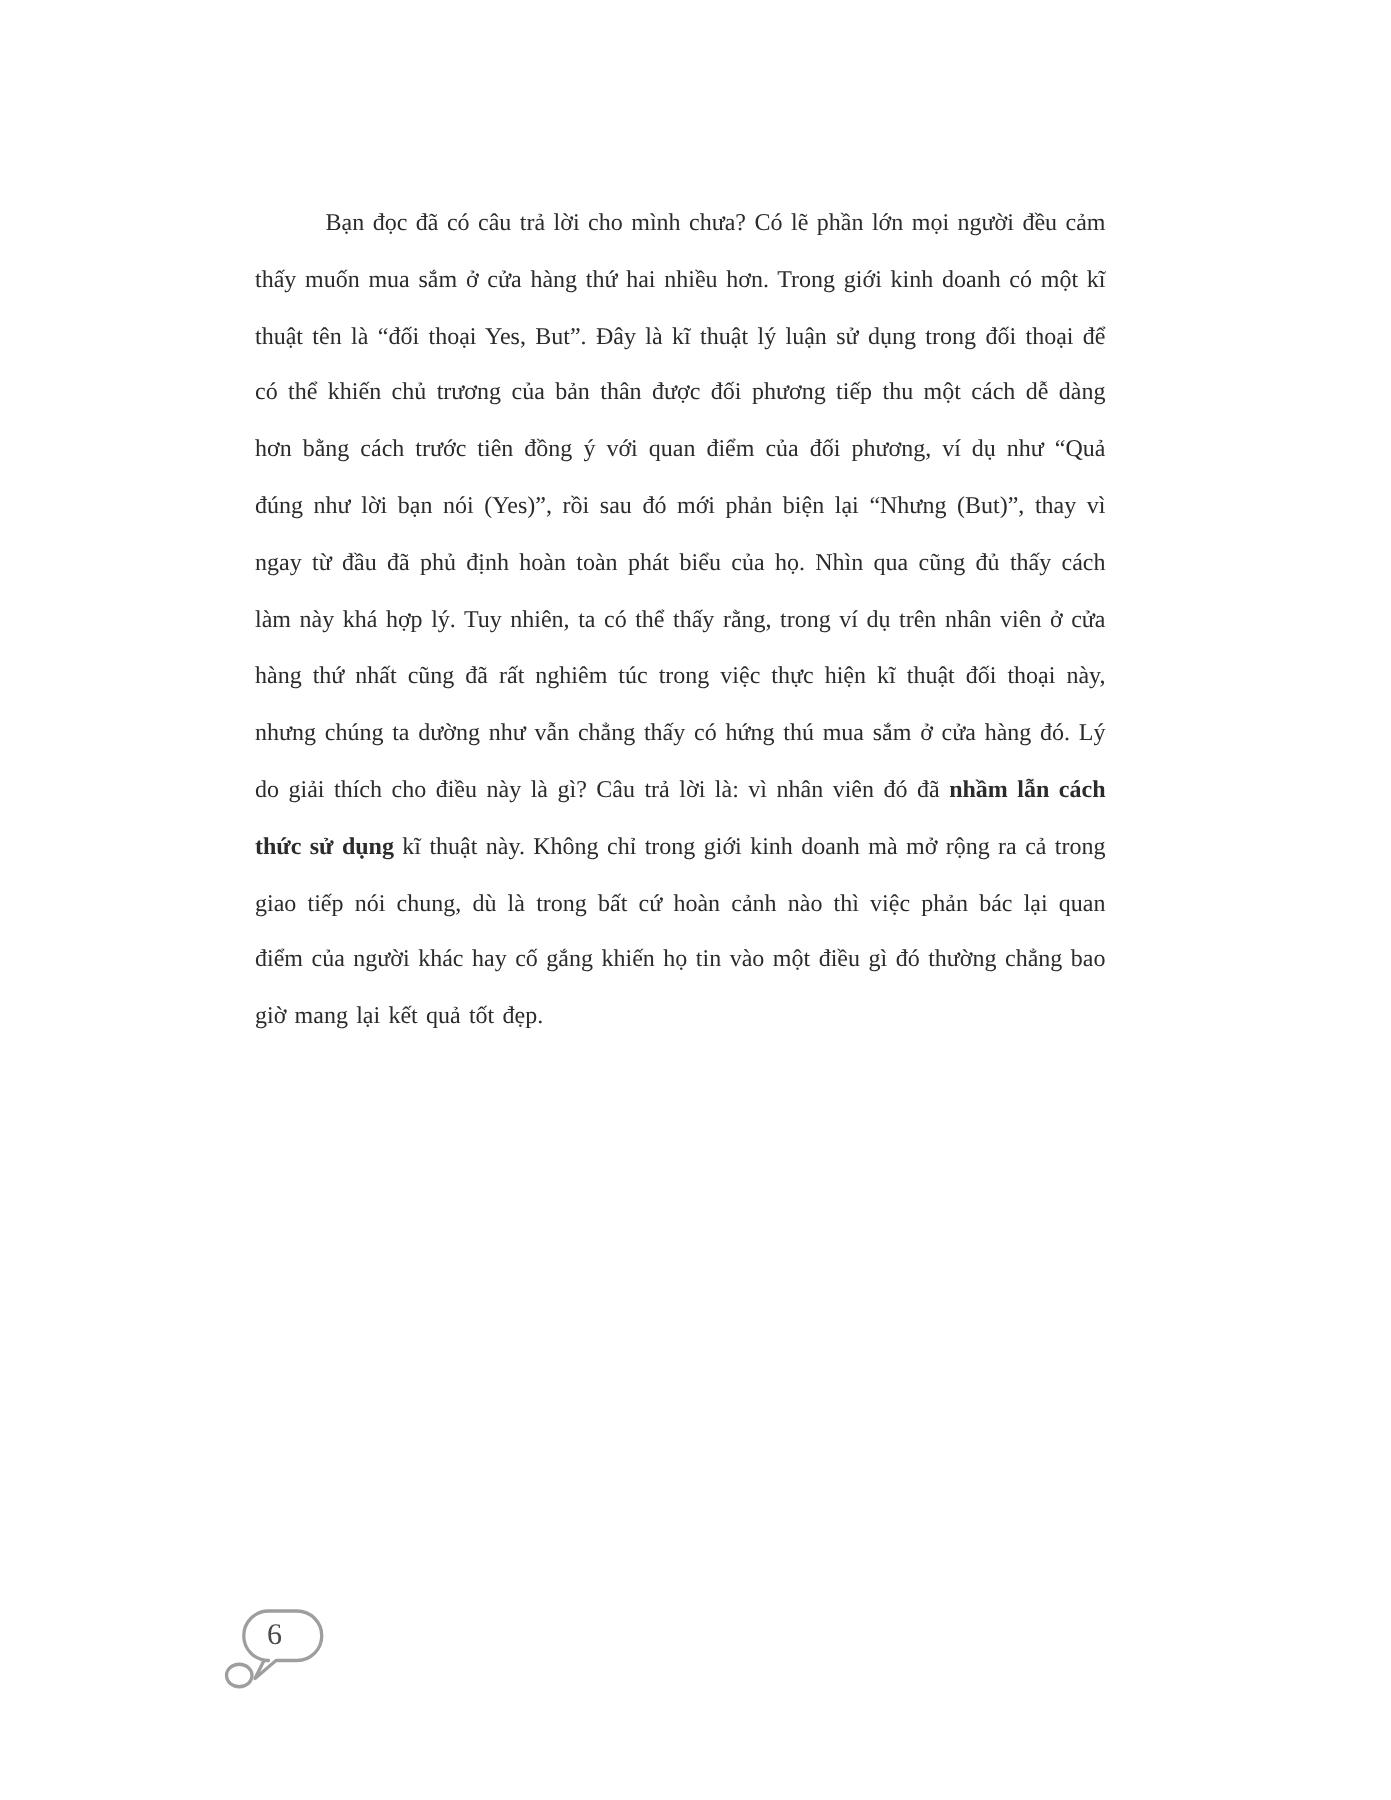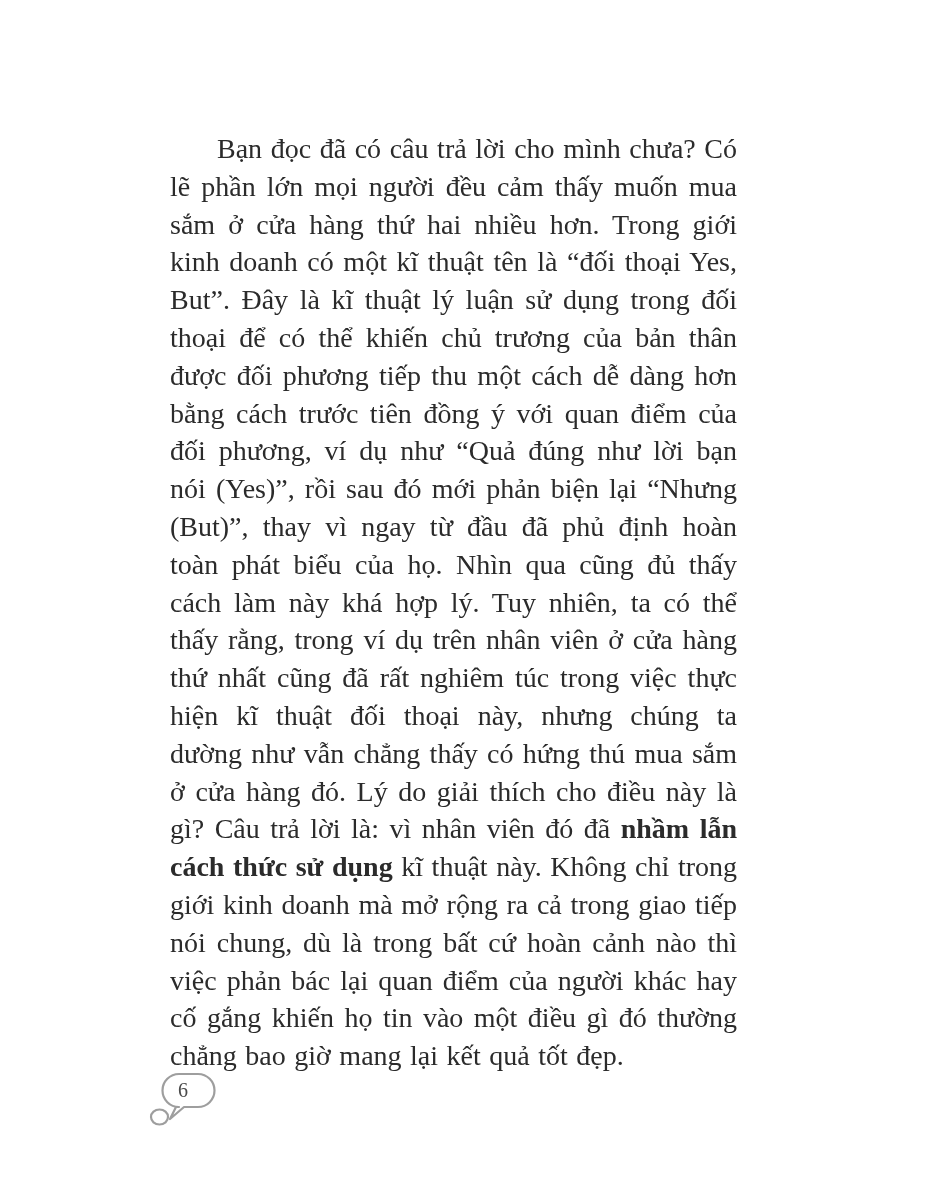--- a/index.html
+++ b/index.html
@@ -15,21 +15,21 @@
   .page {
     position: absolute;
     inset: 0;
   }
   .body-text {
     position: absolute;
     left: 170px;
     top: 130px;
     width: 567px;
     margin: 0;
-    font-size: 28px;
+    font-size: 16px;
     line-height: 37.8px;
     color: var(--text, #2b2b2b);
     text-align: justify;
     text-indent: 47px;
     word-spacing: 1.5px;
   }
   .body-text b { font-weight: 700; }
   .footer {
     position: absolute;
     left: 148px;

